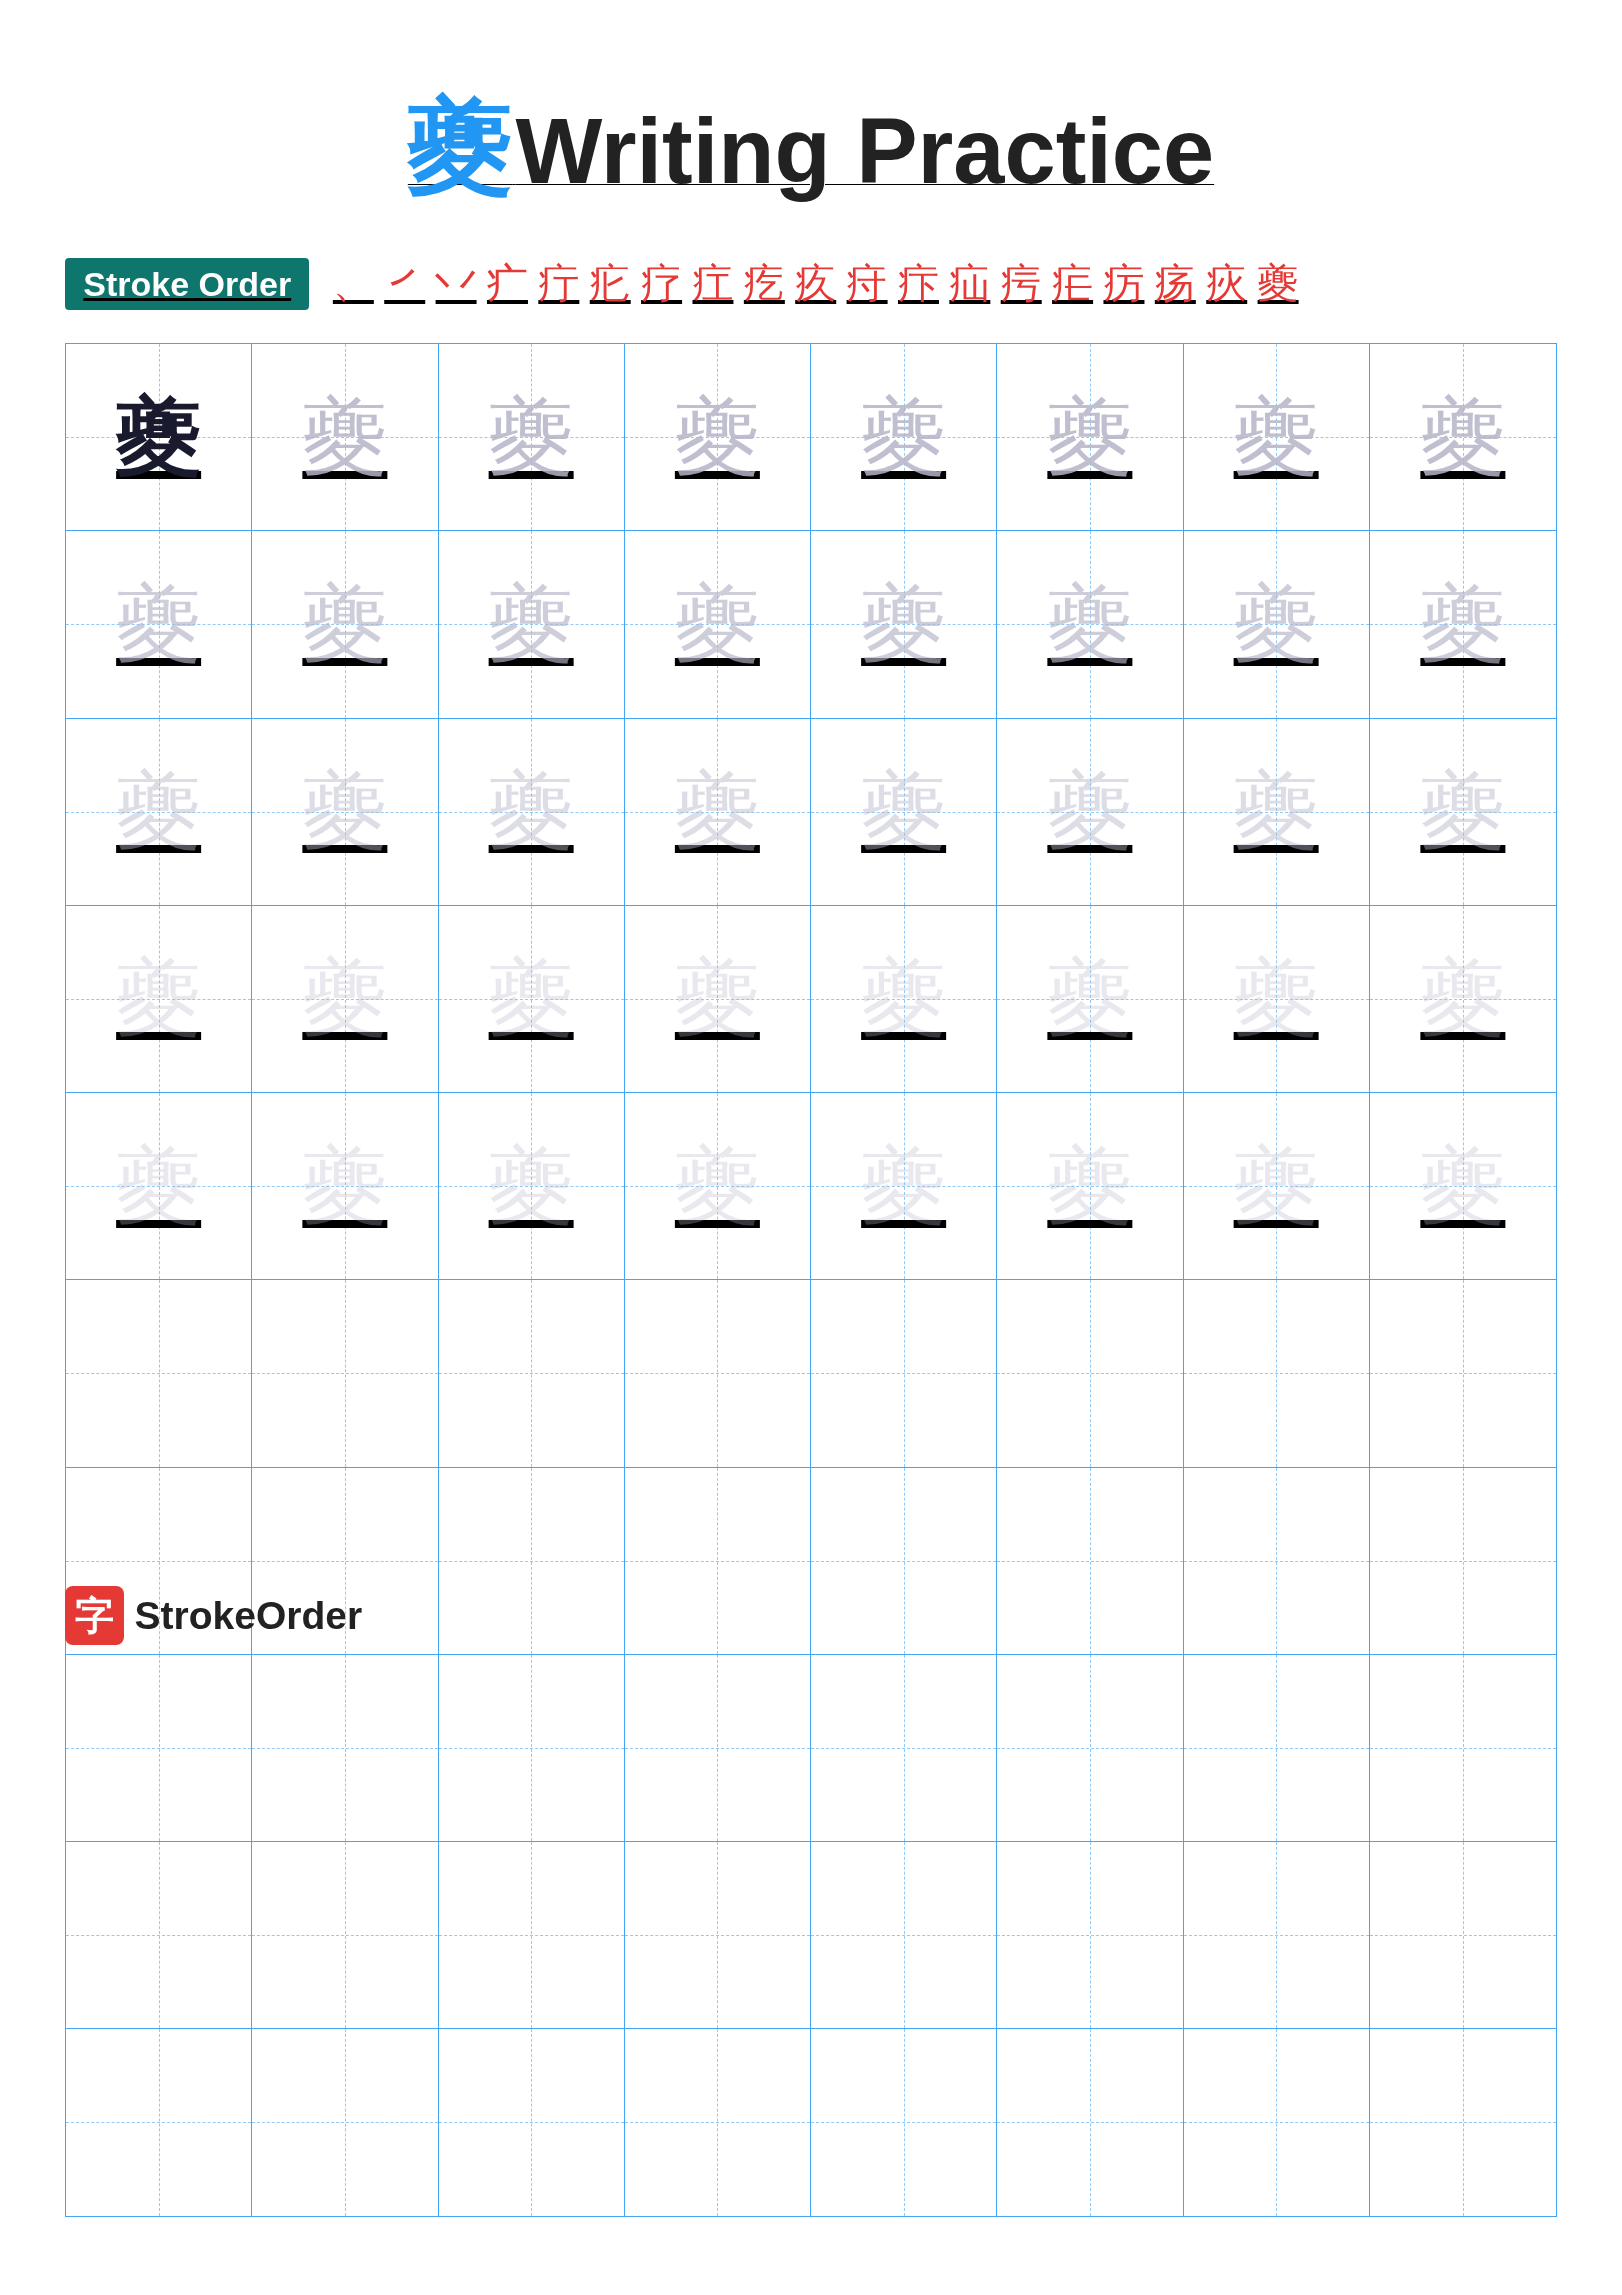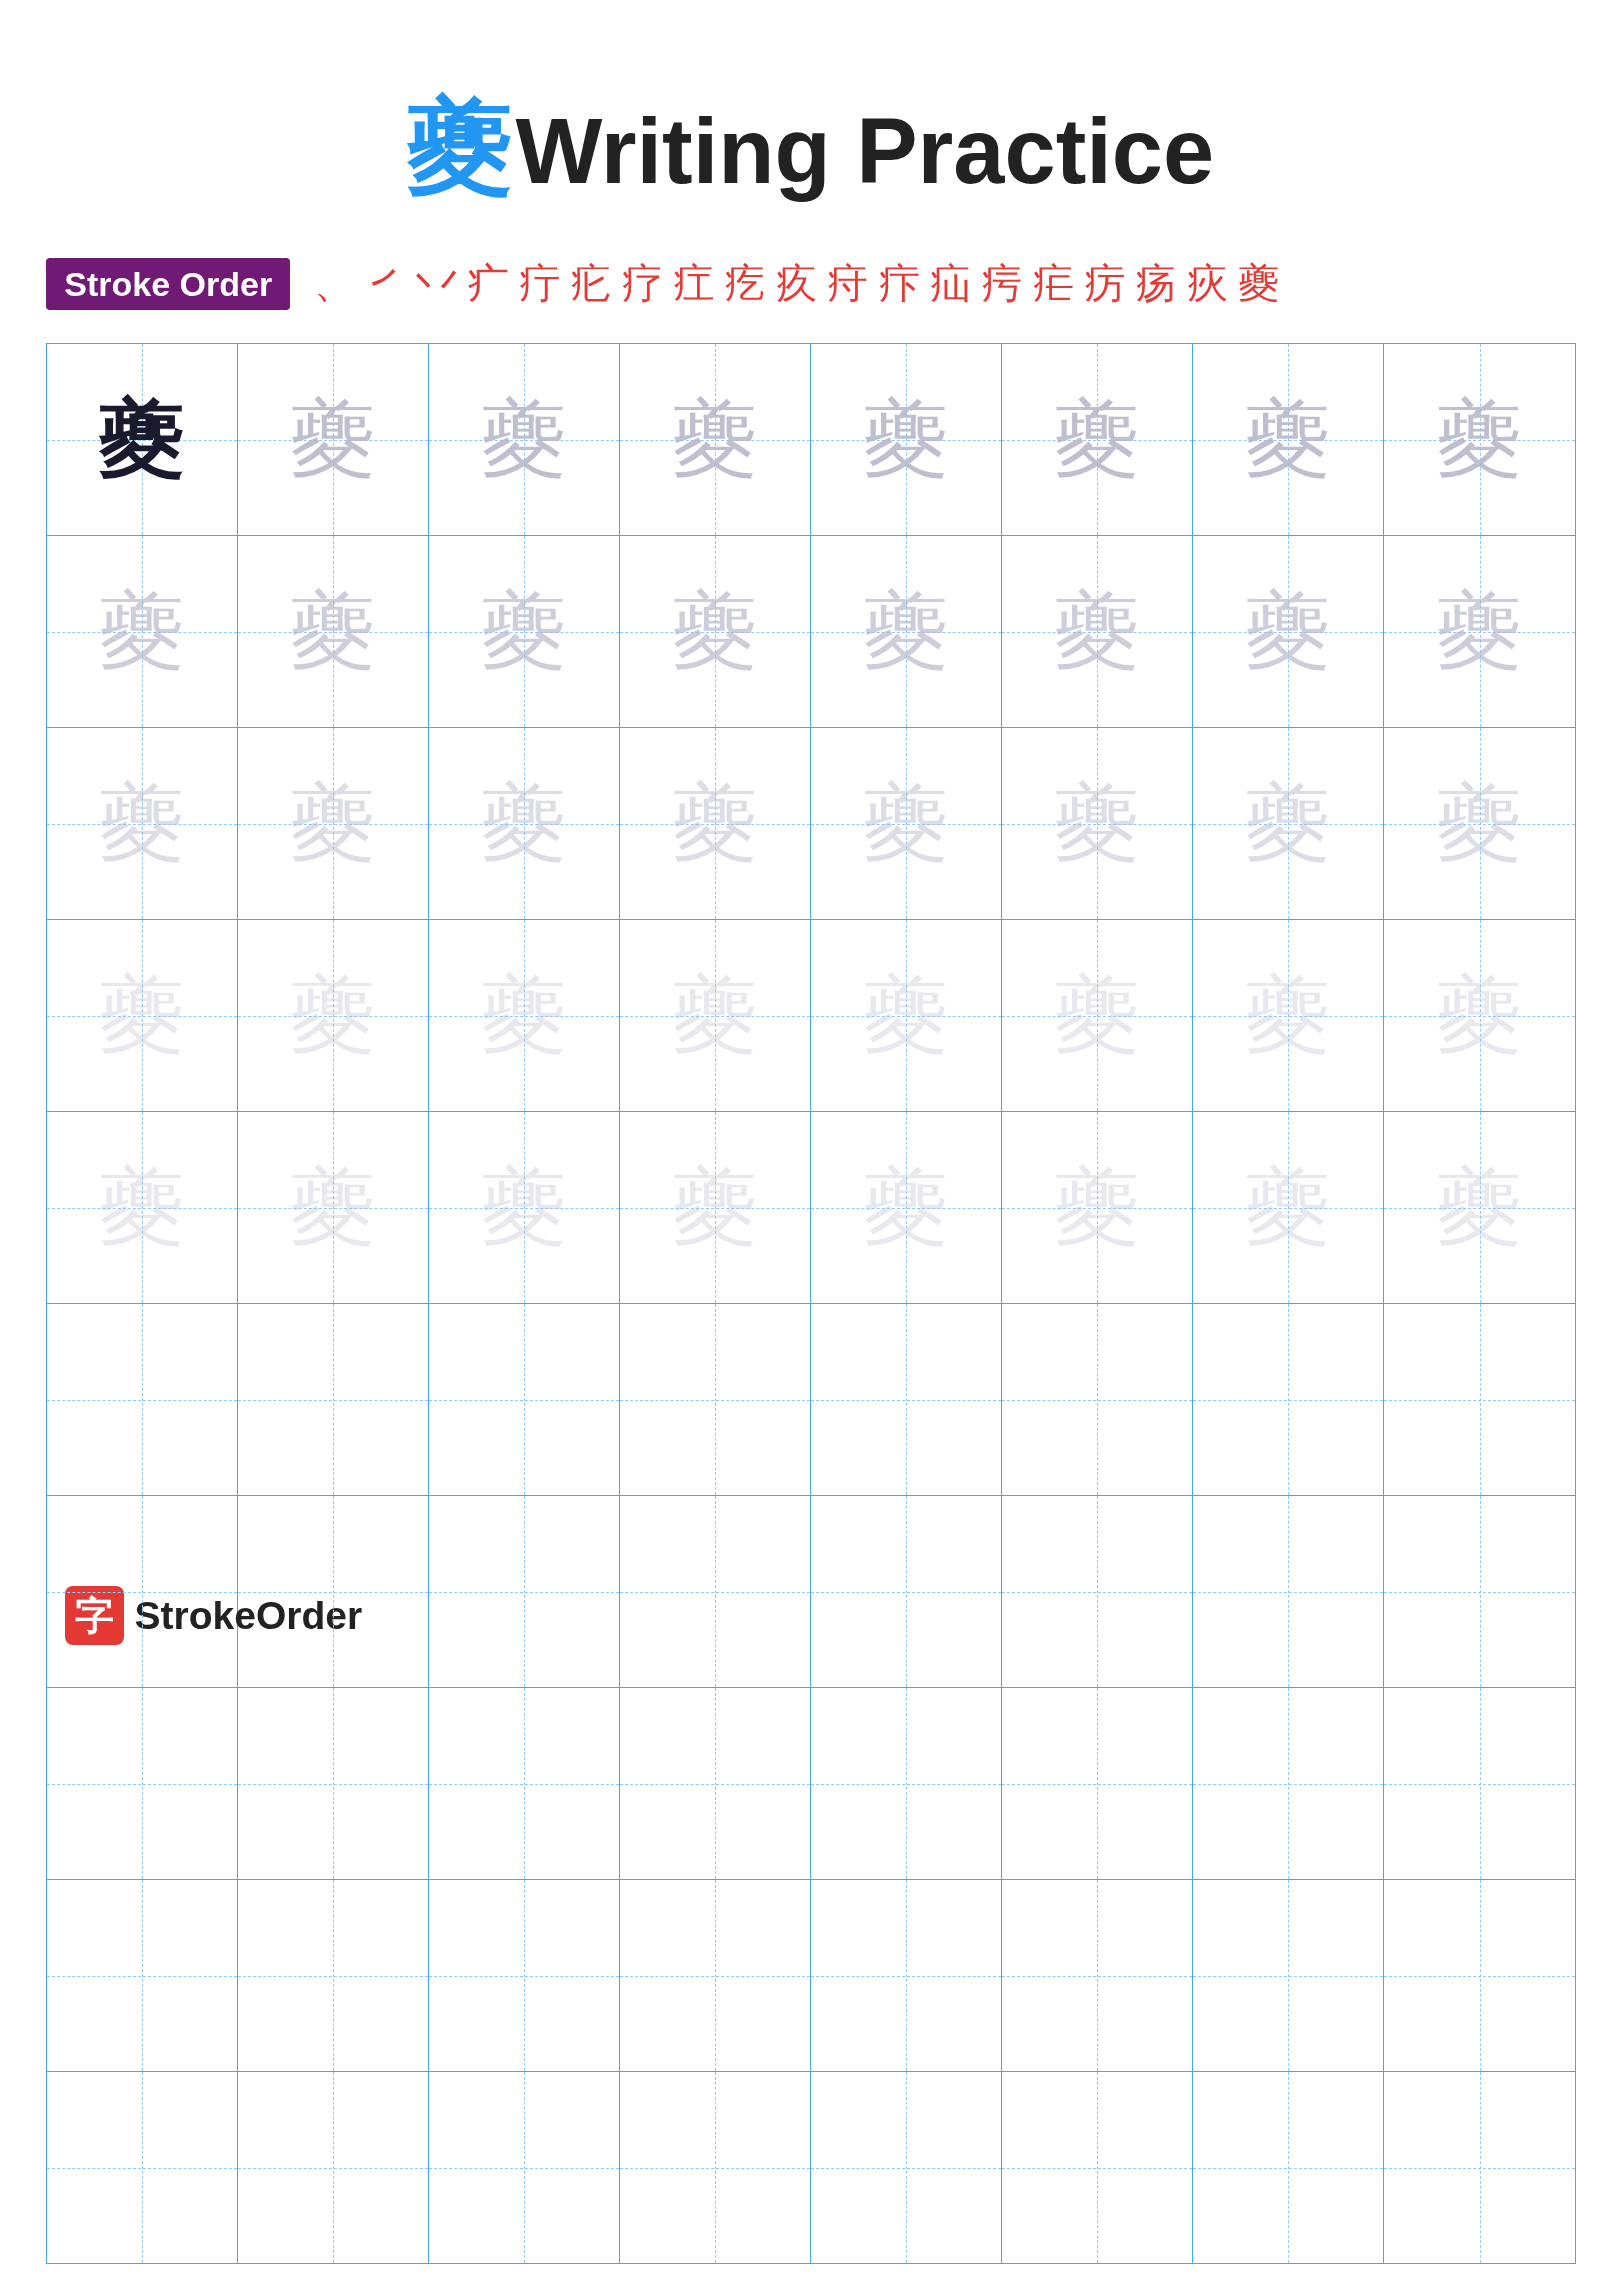--- a/index.html
+++ b/index.html
@@ -11,21 +11,22 @@
       font-family: serif;
       position: relative;
       overflow: hidden;
     }
 
     .page {
       width: 1622px;
       height: 1697px;
       background: #fff;
       position: relative;
-      padding: 52px 46px;
+      padding: 52px 65px;
+      text-decoration: underline;
     }
 
     
     .title-area {
       text-align: center;
       margin-bottom: 39px;
       margin-top: 26px;
     }
 
     .title-char {
@@ -44,21 +45,21 @@
     
     .stroke-order-section {
       display: flex;
       flex-wrap: wrap;
       align-items: center;
       margin-bottom: 33px;
       gap: 6.5px;
     }
 
     .stroke-order-badge {
-      background: #701a75;
+      background: #0f766e;
       color: #fff;
       font-size: 34px;
       font-family: Arial, sans-serif;
       font-weight: bold;
       padding: 6.5px 18.3px;
       border-radius: 3.9px;
       margin-right: 13px;
       white-space: nowrap;
     }
 

